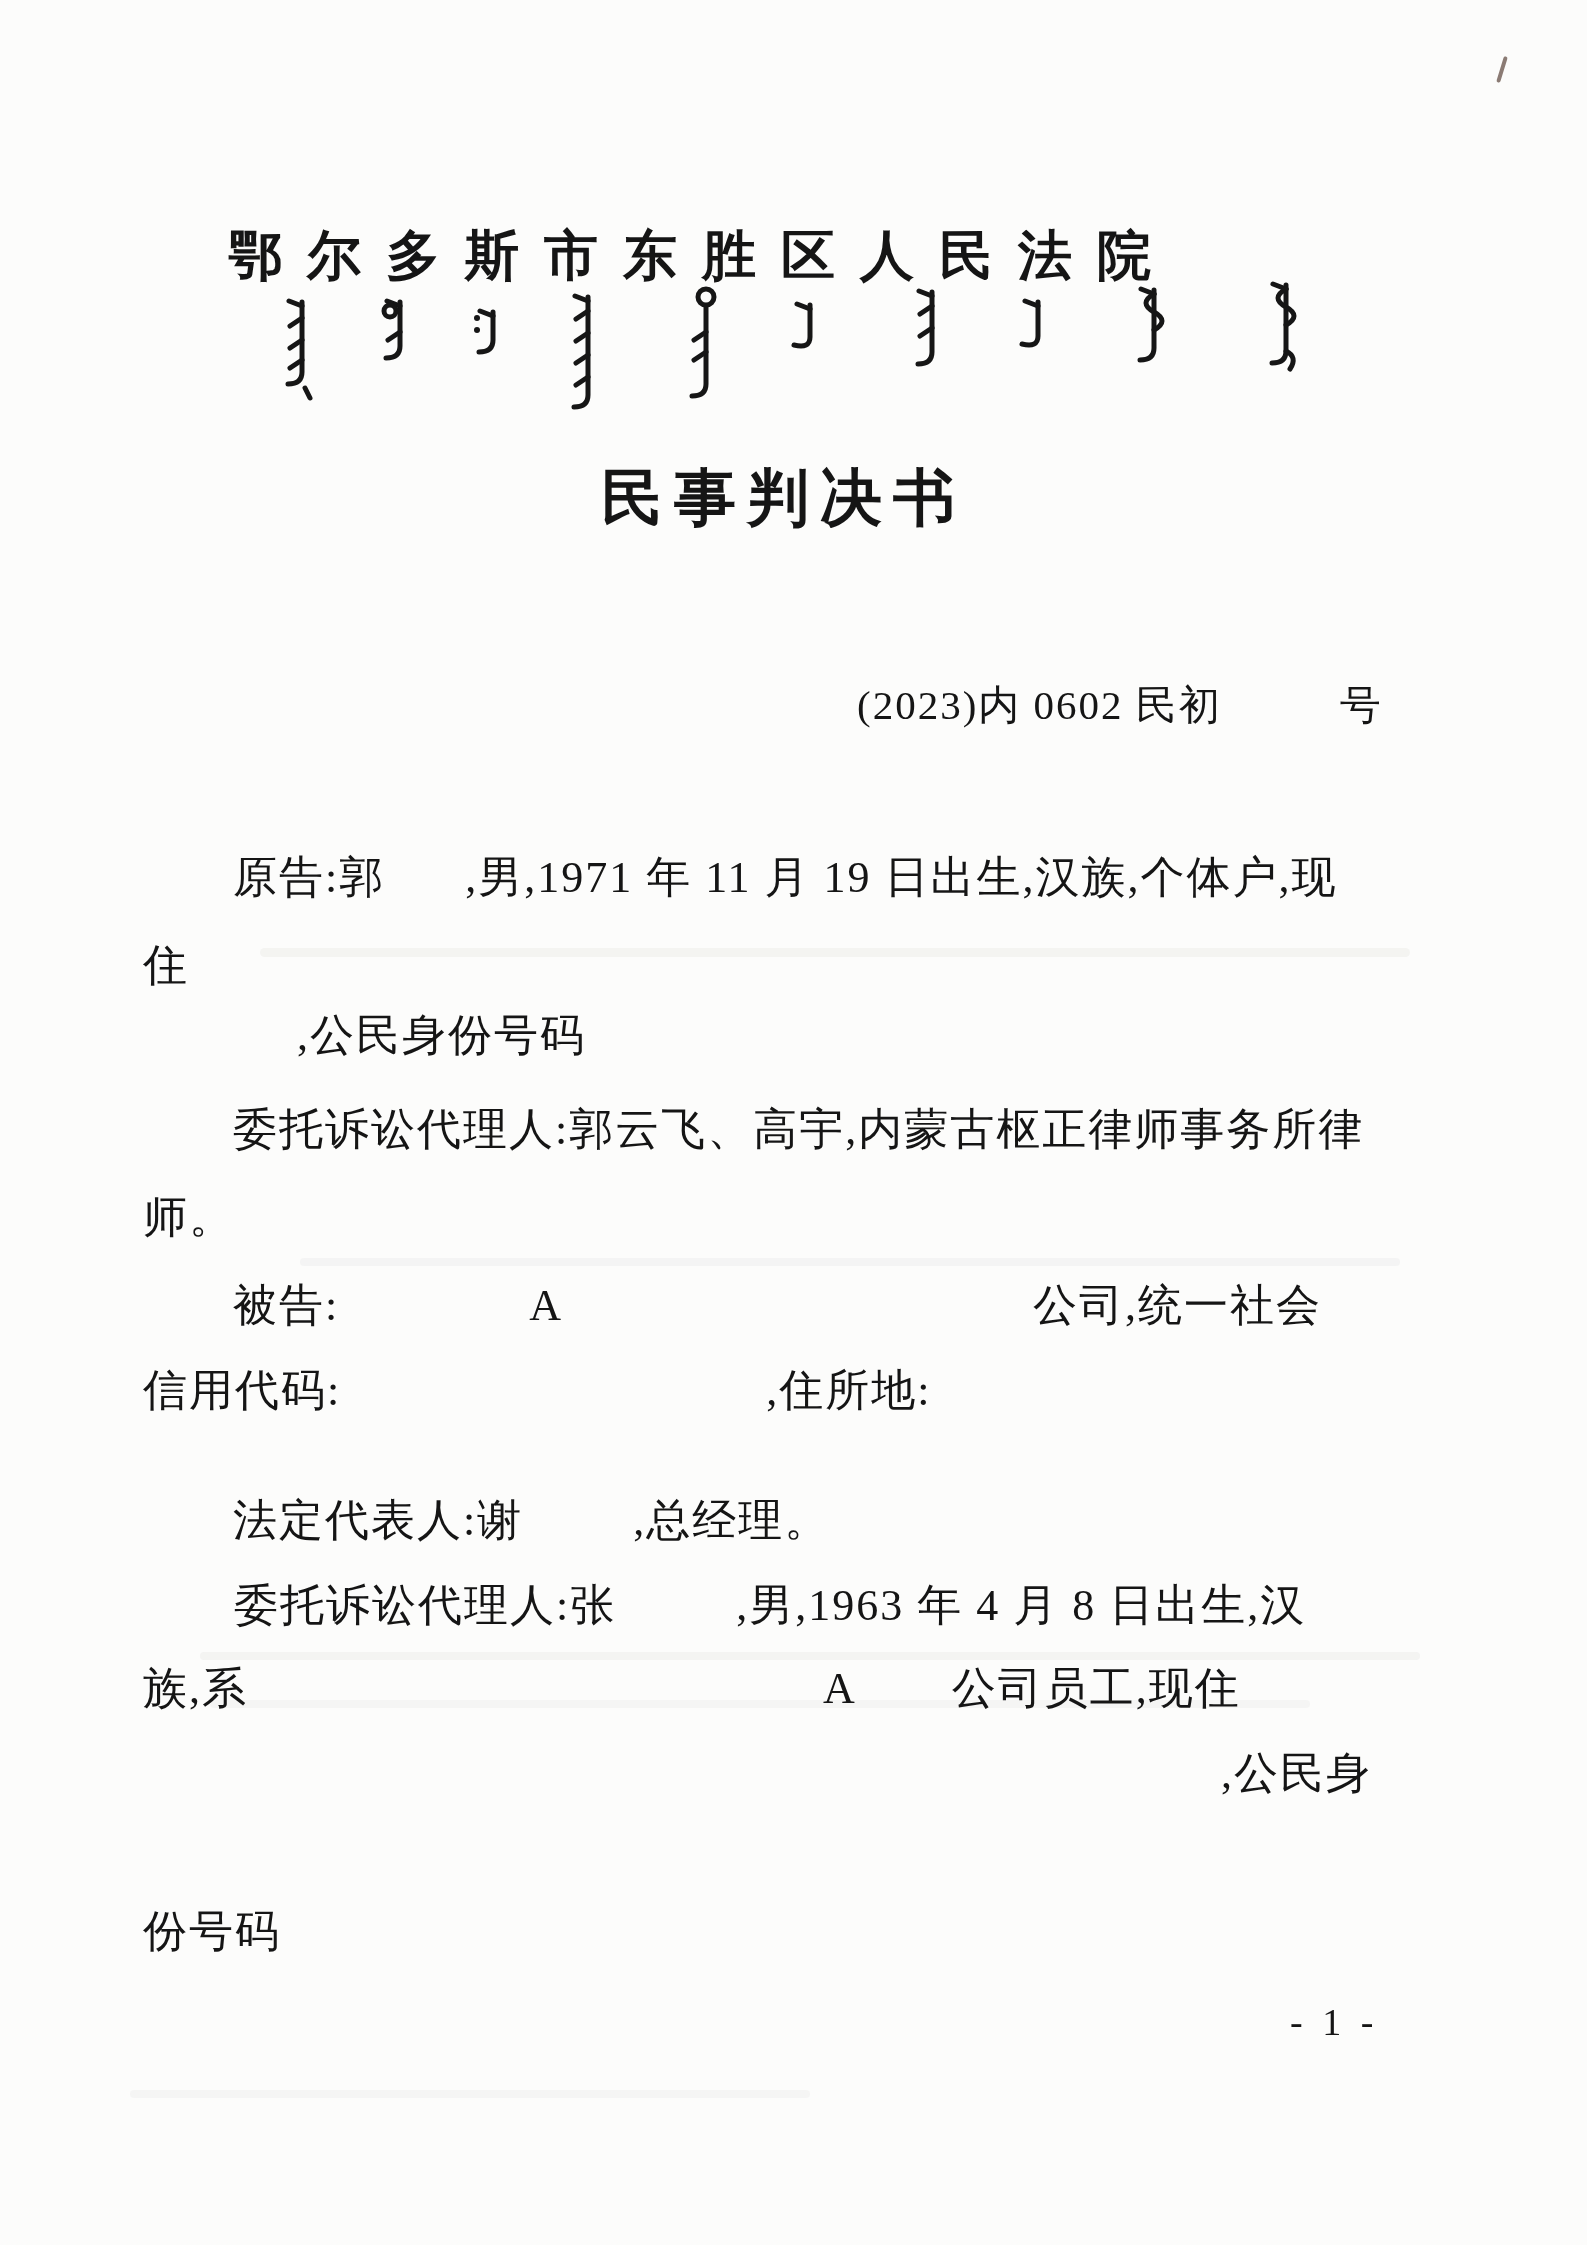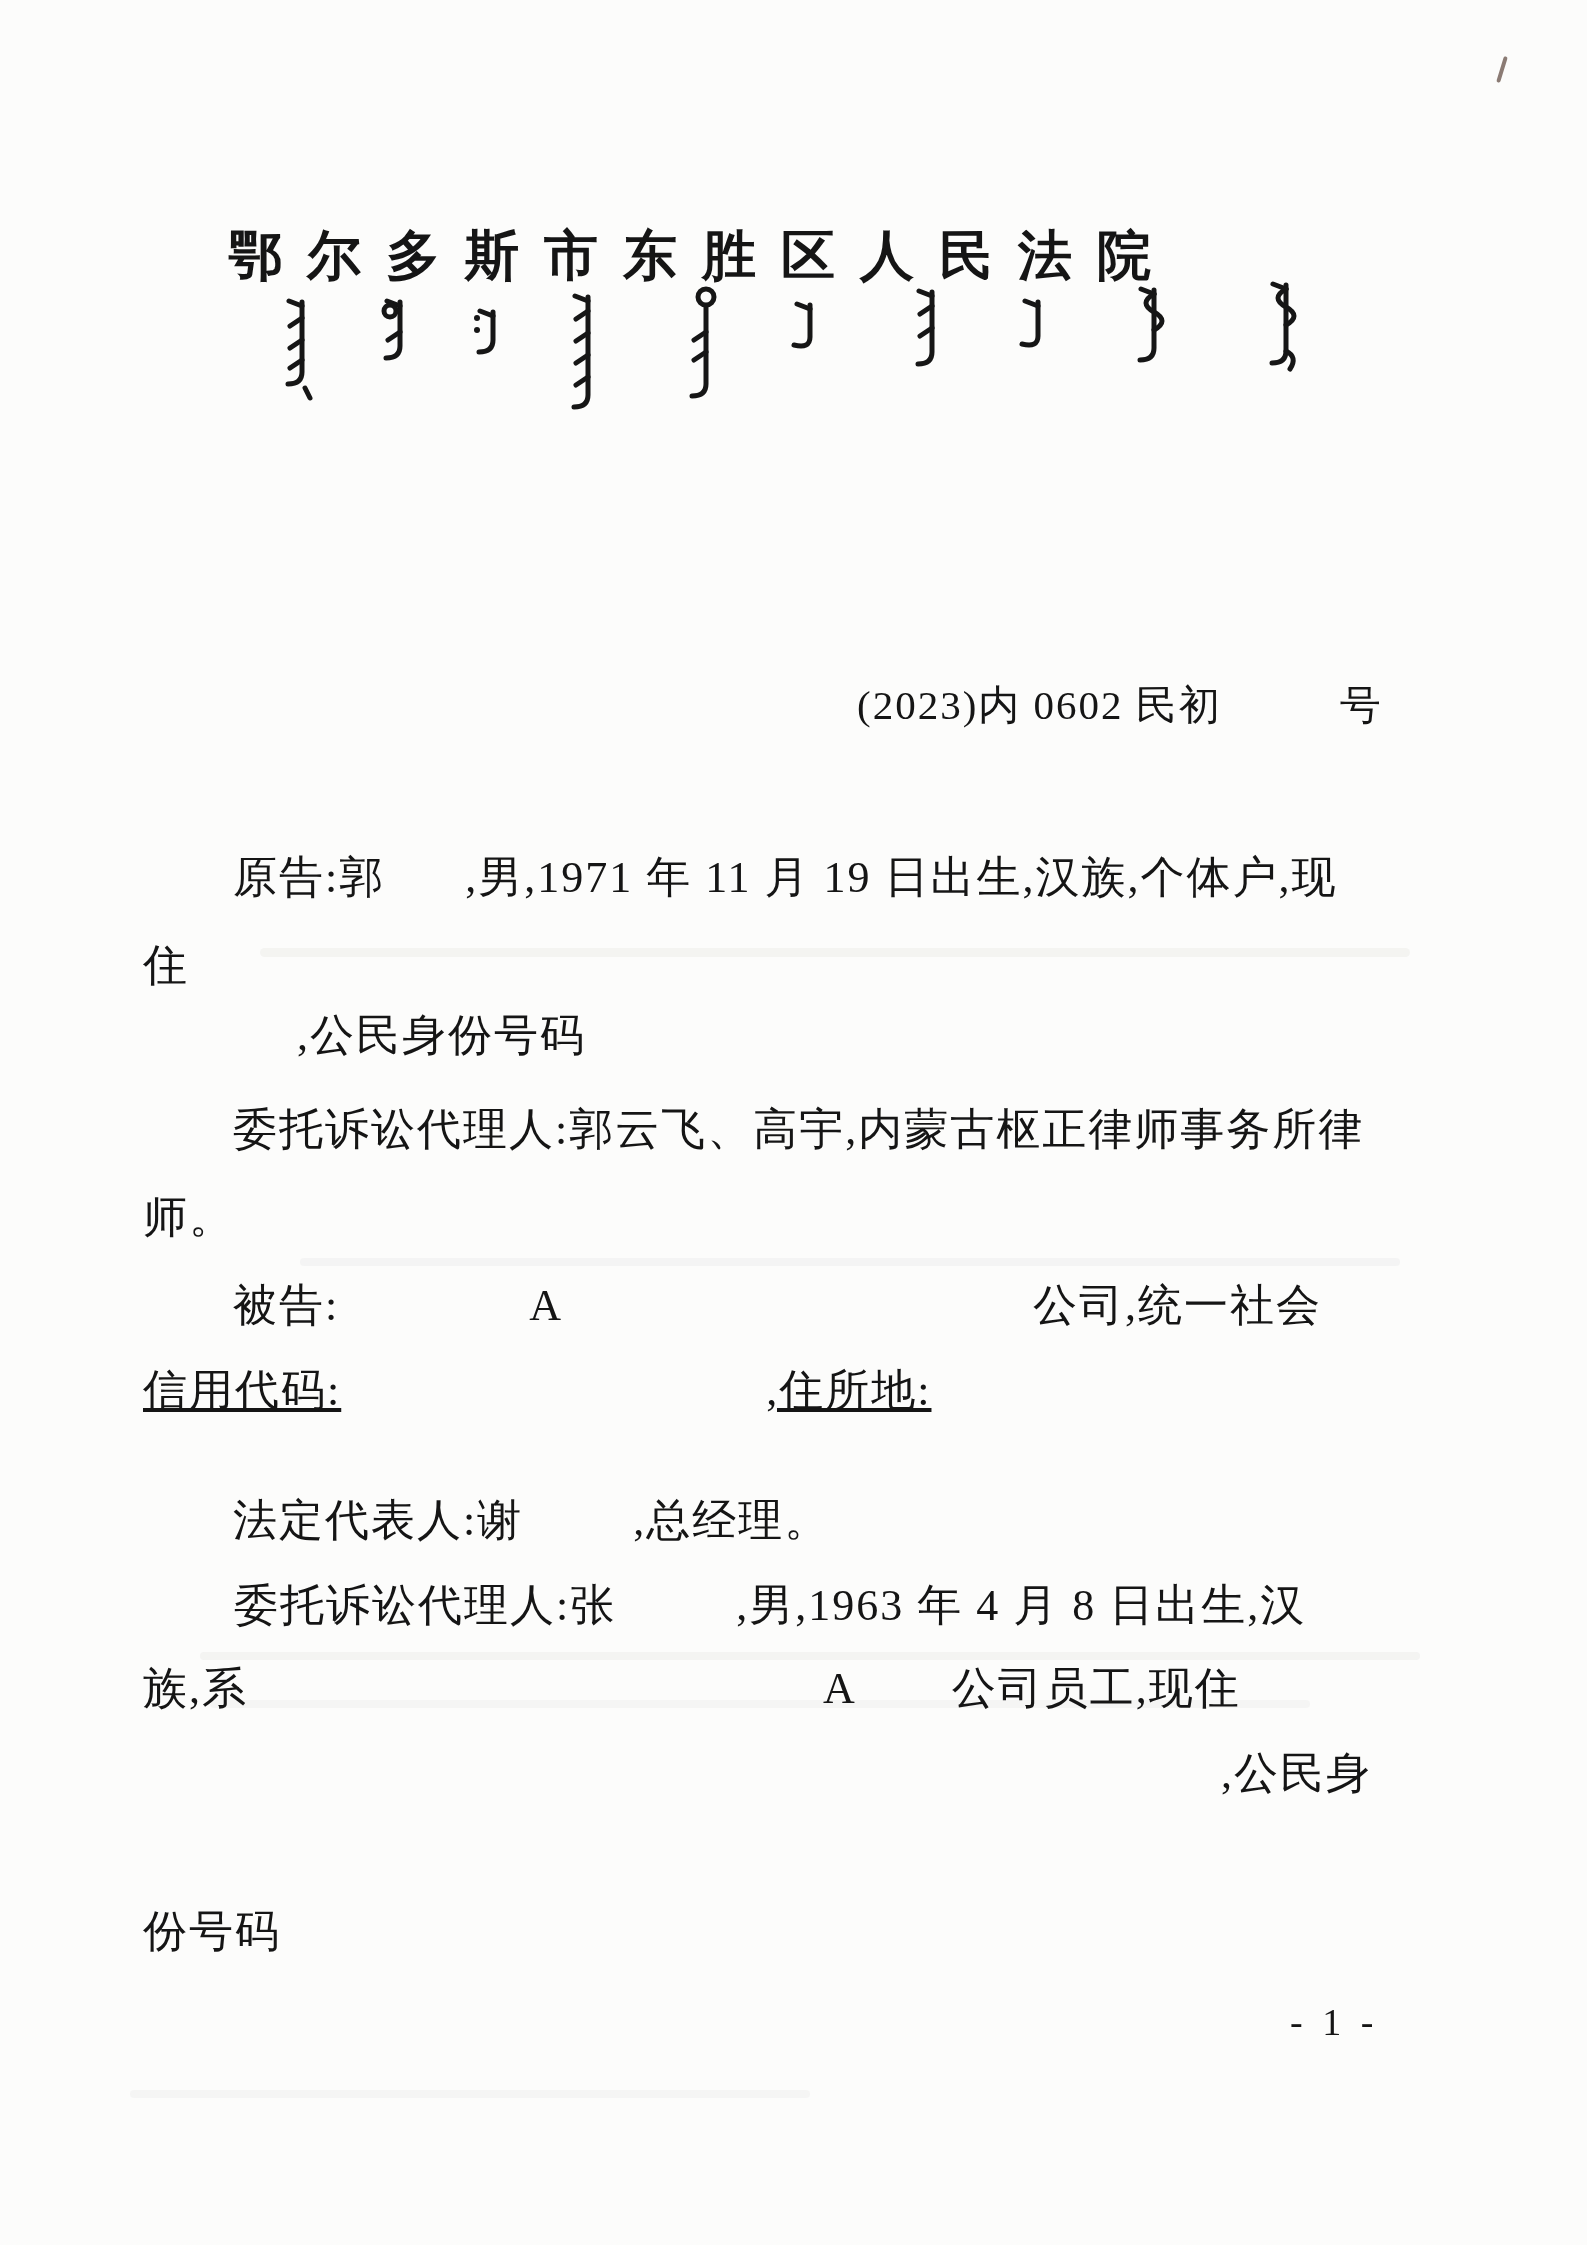--- a/index.html
+++ b/index.html
@@ -109,33 +109,34 @@
         <path d="M30,8 q-16,9 0,18 q16,9 0,18"></path>
       </svg>
       <svg style="position:absolute;left:1256px;top:281px" width="46" height="102" viewBox="0 0 46 102" fill="none" stroke="#161616" stroke-width="5" stroke-linecap="round">
         <path d="M30,4 L30,70 Q30,82 16,82"></path>
         <path d="M30,8 L17,3"></path>
         <path d="M30,8 q-16,9 0,18 q16,9 0,18"></path>
         <path d="M30,70 q12,6 4,18"></path>
       </svg>
     </div>
 
+  <h2 class="doc-title">民事判决书</h2>
 
   <div class="case-number">
     <span>(2023)内 0602 民初</span><span class="case-gap"></span><span>号</span>
   </div>
 
   <div id="body-lines">
       <div class="line" style="left: 233px; top: 848px;"><span>原告:郭</span><span class="gap" style="width: 80px;"></span><span>,男,1971 年 11 月 19 日出生,汉族,个体户,现</span></div>
       <div class="line" style="left: 143px; top: 936px;"><span>住</span></div>
       <div class="line" style="left: 297px; top: 1006px;"><span>,公民身份号码</span></div>
       <div class="line" style="left: 233px; top: 1100px;"><span>委托诉讼代理人:郭云飞、高宇,内蒙古枢正律师事务所律</span></div>
       <div class="line" style="left: 143px; top: 1188px;"><span>师。</span></div>
       <div class="line" style="left: 233px; top: 1276px;"><span>被告:</span><span class="gap" style="width: 190px;"></span><span>A</span><span class="gap" style="width: 470px;"></span><span>公司,统一社会</span></div>
-      <div class="line" style="left: 143px; top: 1361px; text-decoration: underline;"><span>信用代码:</span><span class="gap" style="width: 425px;"></span><span>,住所地:</span></div>
+      <div class="line" style="left: 143px; top: 1361px;"><span>信用代码:</span><span class="gap" style="width: 425px;"></span><span>,住所地:</span></div>
       <div class="line" style="left: 233px; top: 1491px;"><span>法定代表人:谢</span><span class="gap" style="width: 110px;"></span><span>,总经理。</span></div>
       <div class="line" style="left: 234px; top: 1576px;"><span>委托诉讼代理人:张</span><span class="gap" style="width: 120px;"></span><span>,男,1963 年 4 月 8 日出生,汉</span></div>
       <div class="line" style="left: 143px; top: 1659px;"><span>族,系</span><span class="gap" style="width: 575px;"></span><span>A</span><span class="gap" style="width: 95px;"></span><span>公司员工,现住</span></div>
       <div class="line" style="left: 1221px; top: 1744px;"><span>,公民身</span></div>
       <div class="line" style="left: 143px; top: 1902px;"><span>份号码</span></div>
     </div>
 
   <div class="page-number">- 1 -</div>
 
 </div>

